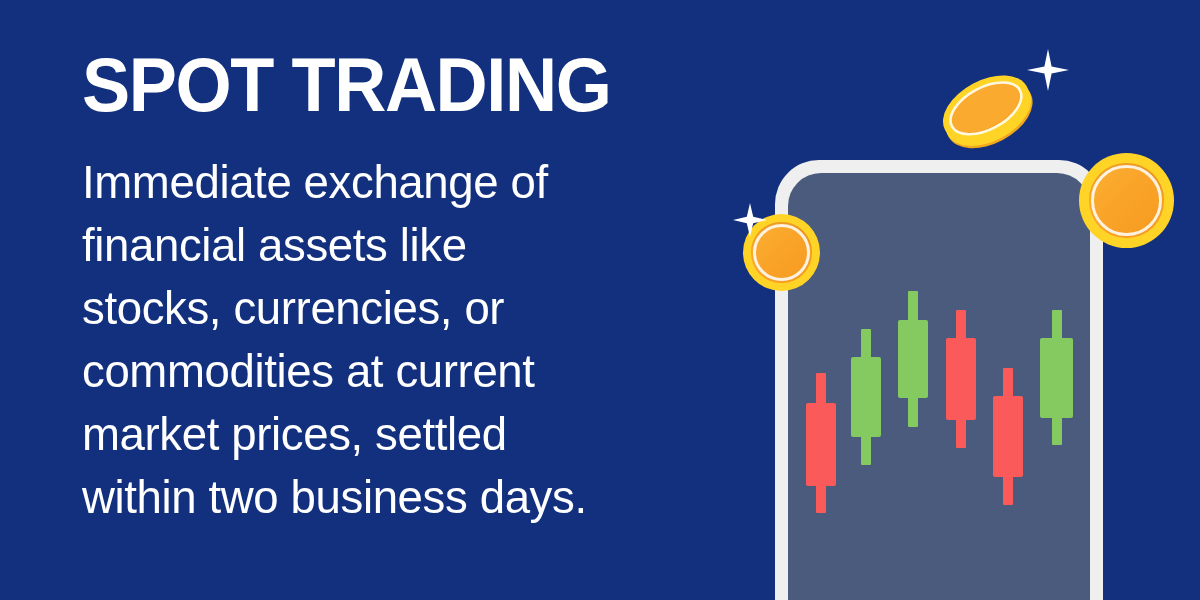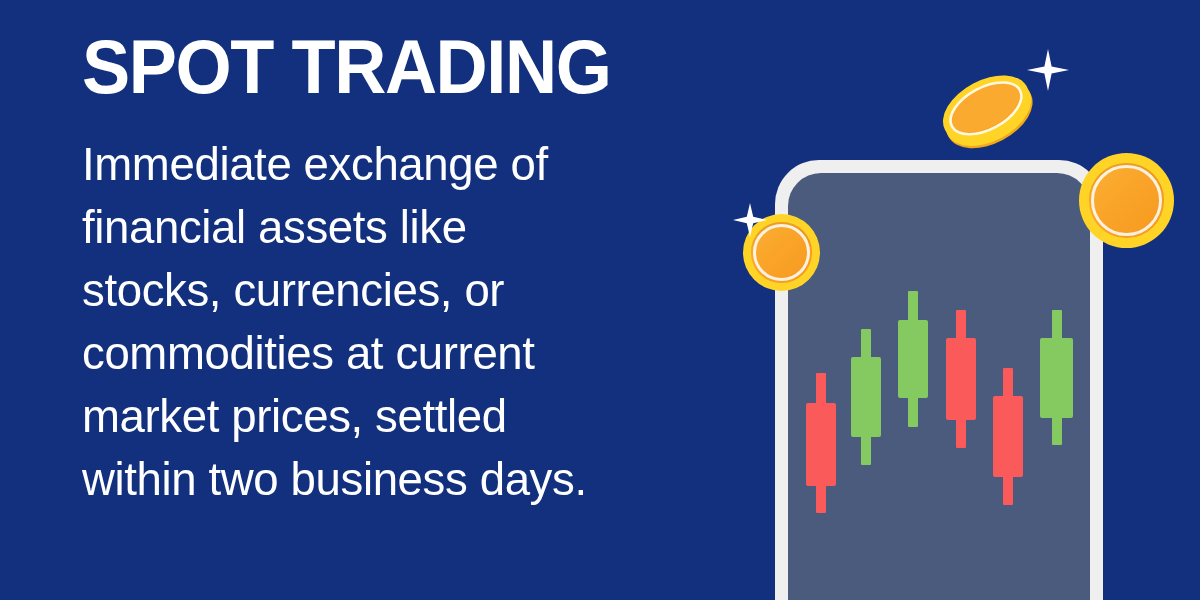--- a/index.html
+++ b/index.html
@@ -18,21 +18,21 @@
     width: 1200px;
     height: 600px;
     background: #12307E;
     overflow: hidden;
   }
 
   
   .text-col {
     position: absolute;
     left: 82px;
-    top: 28px;
+    top: 46px;
     width: 620px;
   }
   .headline {
     font-family: "Liberation Sans", sans-serif;
     font-weight: 700;
     font-size: 76px;
     line-height: 78px;
     letter-spacing: -1.5px;
     color: #FFFFFF;
     margin: 0;

